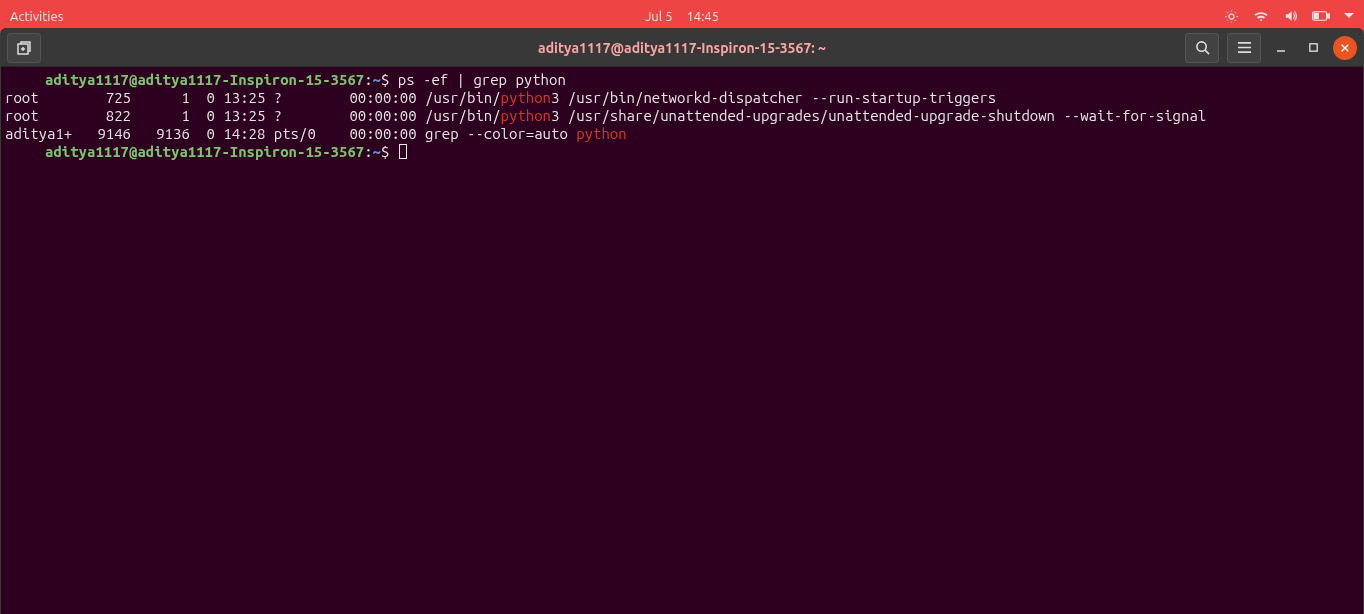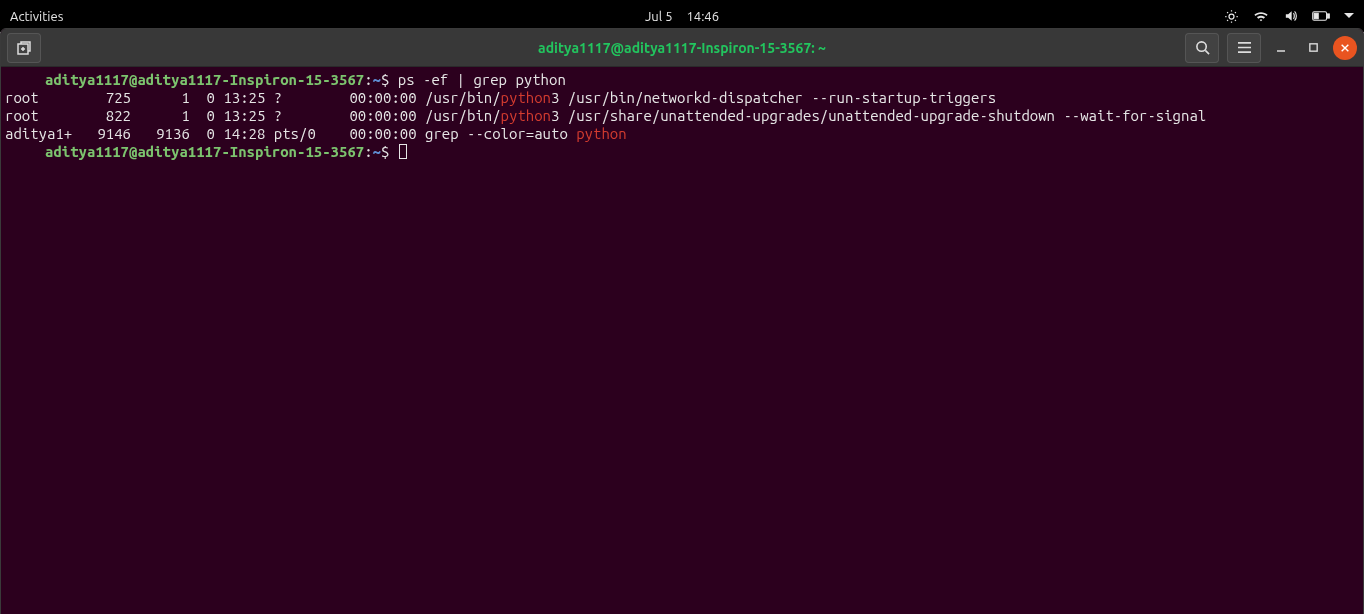--- a/index.html
+++ b/index.html
@@ -10,21 +10,21 @@
       font-family: Ubuntu, "Liberation Sans", sans-serif;
       overflow: hidden;
       position: relative;
     }
 
     
     .topbar {
       position: absolute;
       top: 0; left: 0; right: 0;
       height: 32px;
-      background: #000000;
+      background: #ef4444;
       color: #e6e6e6;
       display: flex;
       align-items: center;
       font-size: 13px;
       font-weight: 400;
       padding: 0 10px;
     }
     .topbar .left { display: flex; align-items: center; gap: 18px; }
     .topbar .app {
       display: flex; gap: 20px; margin-top: 37px;
@@ -83,21 +83,21 @@
       width: 34px; height: 30px;
       display: flex; align-items: center; justify-content: center;
       border-radius: 4px;
     }
     .term-titlebar .tbtn.box {
       background: #424242;
       box-shadow: inset 0 0 0 1px #555;
     }
     .term-titlebar .title {
       position: absolute; left: 50%; transform: translateX(-50%);
-      color: #22c55e;
+      color: #fca5a5;
     }
     .term-titlebar .right-ctrls {
       margin-left: auto;
       display: flex; align-items: center; gap: 8px;
     }
     .round-btn {
       width: 24px; height: 24px; border-radius: 50%;
       display: flex; align-items: center; justify-content: center;
     }
     .round-btn.min, .round-btn.max { background: transparent; }
@@ -134,21 +134,21 @@
   <div class="left">
     <span>Activities</span>
     <span class="app">
       <span class="icon-box"></span>
       <span>Terminal</span>
       <span class="tri"></span>
     </span>
   </div>
   <div class="center">
     <span>Jul 5</span>
-    <span>14:46</span>
+    <span>14:45</span>
   </div>
   <div class="right">
     <svg width="15" height="15" viewBox="0 0 24 24" fill="none" stroke="#e6e6e6" stroke-width="2">
         <circle cx="12" cy="12" r="4"></circle>
         <path d="M12 2v2M12 20v2M2 12h2M20 12h2M5 5l1.5 1.5M17.5 17.5L19 19M5 19l1.5-1.5M17.5 6.5L19 5"></path>
       </svg>
     <svg width="16" height="14" viewBox="0 0 24 20" fill="#e6e6e6">
         <path d="M12 18l-2-2c1-1 3-1 4 0zM6 12c3-3 9-3 12 0l-2 2c-2-2-6-2-8 0zM2 8c5-5 15-5 20 0l-2 2c-4-4-12-4-16 0z"></path>
       </svg>
     <svg width="15" height="14" viewBox="0 0 24 24" fill="#e6e6e6">

